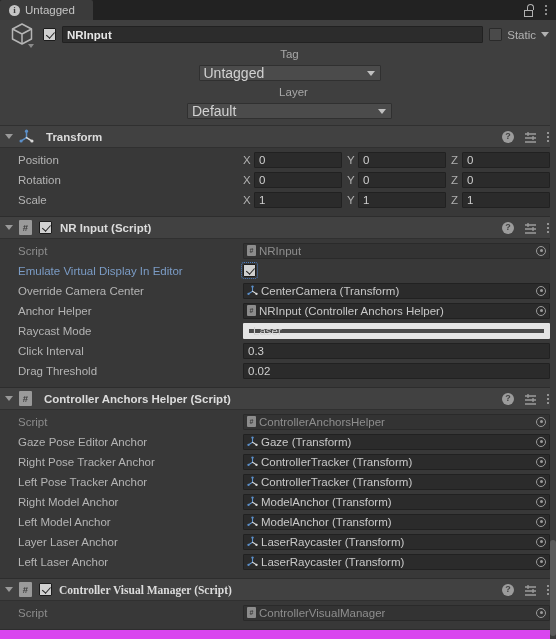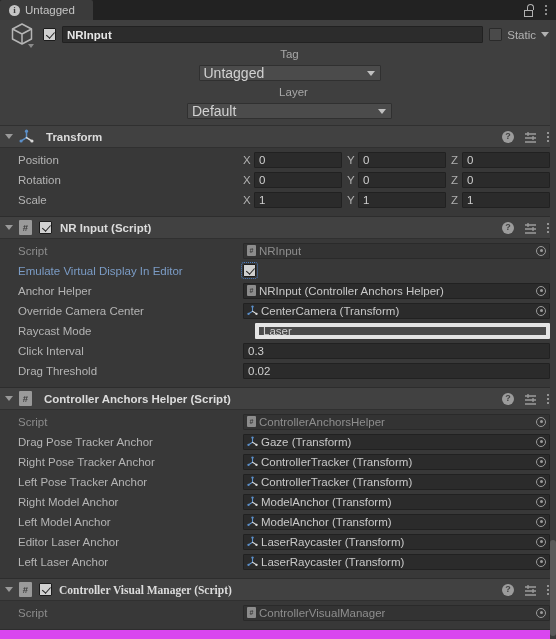--- a/index.html
+++ b/index.html
@@ -182,23 +182,23 @@
     color: #3a3a3a; font-size: 7px; font-weight: bold;
   }
   .mini-transform { width: 11px; height: 11px; flex: none; }
 
   .textfield {
     flex: 1; height: 16px; background: #2b2b2b; border: 1px solid #212121;
     border-radius: 1px; display: flex; align-items: center; padding: 0 4px;
     box-sizing: border-box; color: #cfcfcf; font-size: 11.5px;
   }
   .enumfield {
-    flex: 1; height: 16px; background: #4b4b4b; border: 4px solid #e5e5e5;
+    flex: 1; height: 16px; background: #4b4b4b; border: 6px solid #e5e5e5;
     border-radius: 1px; display: flex; align-items: center; padding: 0 4px;
-    box-sizing: border-box; color: #d2d2d2; font-size: 11.5px; position: relative; margin-left: 12px;
+    box-sizing: border-box; color: #d2d2d2; font-size: 11.5px; position: relative;
   }
 
   
   .v3 { display: flex; flex: 1; gap: 0; }
   .v3 .axis {
     display: flex; align-items: center; flex: 1; gap: 3px;
   }
   .v3 .axis + .axis { margin-left: 5px; }
   .v3 .axis-lbl { color: #b0b0b0; font-size: 11.5px; width: 8px; flex: none; }
   .v3 .axis-in {
@@ -424,44 +424,44 @@
               </div>
             </div>
           </div>
           <div class="prow">
             <div class="plabel blue">Emulate Virtual Display In Editor</div>
             <div class="pfield">
               <span class="cb checked focus-ring"></span>
             </div>
           </div>
           <div class="prow">
-            <div class="plabel">Anchor Helper</div>
-            <div class="pfield">
-              <div class="objfield">
-                <span class="mini-script">#</span>
-                <span class="otext">NRInput (Controller Anchors Helper)</span>
-                <span class="picker">
-                  <i></i>
-                </span>
-              </div>
-            </div>
-          </div>
-          <div class="prow">
             <div class="plabel">Override Camera Center</div>
             <div class="pfield">
               <div class="objfield">
                 <span class="mini-transform"><svg width="11" height="11" viewBox="0 0 16 16">
                     <path d="M8 9.2 L8 2.5" stroke="#5b8fc9" stroke-width="1.6" fill="none" stroke-linecap="round"></path>
                     <path d="M8 9.2 L2.4 12.6" stroke="#5b8fc9" stroke-width="1.6" fill="none" stroke-linecap="round"></path>
                     <path d="M8 9.2 L13.6 12.6" stroke="#d8d8d8" stroke-width="1.6" fill="none" stroke-linecap="round"></path>
                     <circle cx="8" cy="2.3" r="1.7" fill="#5b8fc9"></circle>
                     <circle cx="2.2" cy="12.8" r="1.7" fill="#5b8fc9"></circle>
                     <circle cx="13.8" cy="12.8" r="1.7" fill="#d8d8d8"></circle>
                   </svg></span>
                 <span class="otext">CenterCamera (Transform)</span>
+                <span class="picker">
+                  <i></i>
+                </span>
+              </div>
+            </div>
+          </div>
+          <div class="prow">
+            <div class="plabel">Anchor Helper</div>
+            <div class="pfield">
+              <div class="objfield">
+                <span class="mini-script">#</span>
+                <span class="otext">NRInput (Controller Anchors Helper)</span>
                 <span class="picker">
                   <i></i>
                 </span>
               </div>
             </div>
           </div>
           <div class="prow">
             <div class="plabel">Raycast Mode</div>
             <div class="pfield">
               <div class="enumfield">
@@ -514,21 +514,21 @@
               <div class="objfield disabled">
                 <span class="mini-script">#</span>
                 <span class="otext">ControllerAnchorsHelper</span>
                 <span class="picker">
                   <i></i>
                 </span>
               </div>
             </div>
           </div>
           <div class="prow">
-            <div class="plabel">Drag Pose Tracker Anchor</div>
+            <div class="plabel">Gaze Pose Editor Anchor</div>
             <div class="pfield">
               <div class="objfield">
                 <span class="mini-transform"><svg width="11" height="11" viewBox="0 0 16 16">
                     <path d="M8 9.2 L8 2.5" stroke="#5b8fc9" stroke-width="1.6" fill="none" stroke-linecap="round"></path>
                     <path d="M8 9.2 L2.4 12.6" stroke="#5b8fc9" stroke-width="1.6" fill="none" stroke-linecap="round"></path>
                     <path d="M8 9.2 L13.6 12.6" stroke="#d8d8d8" stroke-width="1.6" fill="none" stroke-linecap="round"></path>
                     <circle cx="8" cy="2.3" r="1.7" fill="#5b8fc9"></circle>
                     <circle cx="2.2" cy="12.8" r="1.7" fill="#5b8fc9"></circle>
                     <circle cx="13.8" cy="12.8" r="1.7" fill="#d8d8d8"></circle>
                   </svg></span>
@@ -609,21 +609,21 @@
                     <circle cx="13.8" cy="12.8" r="1.7" fill="#d8d8d8"></circle>
                   </svg></span>
                 <span class="otext">ModelAnchor (Transform)</span>
                 <span class="picker">
                   <i></i>
                 </span>
               </div>
             </div>
           </div>
           <div class="prow">
-            <div class="plabel">Editor Laser Anchor</div>
+            <div class="plabel">Layer Laser Anchor</div>
             <div class="pfield">
               <div class="objfield">
                 <span class="mini-transform"><svg width="11" height="11" viewBox="0 0 16 16">
                     <path d="M8 9.2 L8 2.5" stroke="#5b8fc9" stroke-width="1.6" fill="none" stroke-linecap="round"></path>
                     <path d="M8 9.2 L2.4 12.6" stroke="#5b8fc9" stroke-width="1.6" fill="none" stroke-linecap="round"></path>
                     <path d="M8 9.2 L13.6 12.6" stroke="#d8d8d8" stroke-width="1.6" fill="none" stroke-linecap="round"></path>
                     <circle cx="8" cy="2.3" r="1.7" fill="#5b8fc9"></circle>
                     <circle cx="2.2" cy="12.8" r="1.7" fill="#5b8fc9"></circle>
                     <circle cx="13.8" cy="12.8" r="1.7" fill="#d8d8d8"></circle>
                   </svg></span>

